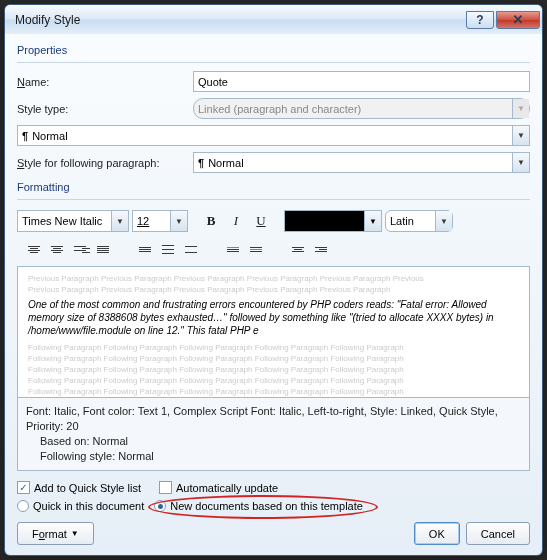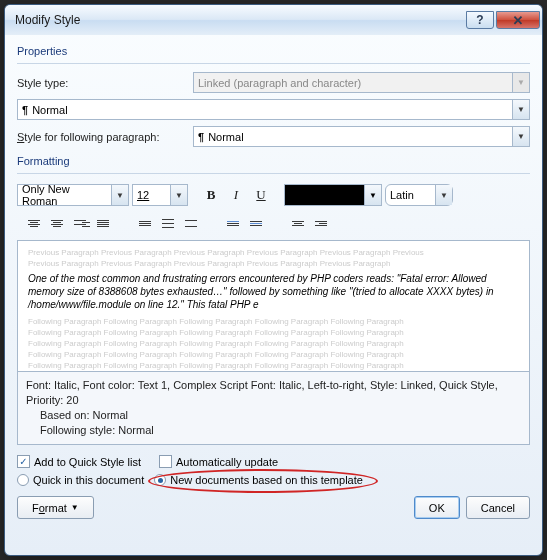--- a/index.html
+++ b/index.html
@@ -16,21 +16,21 @@
 .group-label { color: #1a3a7a; font-size: 11px; margin: 2px 0 6px; }
 .hr { height: 1px; background: #c8d6e6; margin-bottom: 8px; }
 
 .row { display: flex; align-items: center; margin-bottom: 6px; gap: 6px; }
 .row label { width: 170px; color: #222; }
 .ul { text-decoration: underline; }
 
 .combo, .textin {
   flex: 1; height: 21px; border: 1px solid #a6b8cc; background: #fff; display: flex; align-items: center; padding: 0 4px; position: relative;
 }
-.combo.disabled { background: #f1f1f1; color: #888; }
+.combo.disabled { background: #f1f1f1; color: #888; border-radius: 10px; }
 .combo .arrow, .smallcombo .arrow {
   position: absolute; right: 0; top: 0; width: 17px; height: 100%;
   background: linear-gradient(#f4f8fc,#d7e4f0); border-left: 1px solid #a6b8cc;
   display: flex; align-items: center; justify-content: center; font-size: 8px; color: #3a3a3a;
 }
 .combo.disabled .arrow { background: #e8e8e8; color: #aaa; }
 .pilcrow { color: #000; margin-right: 4px; font-weight: bold; }
 
 .toolbar { display: flex; align-items: center; gap: 3px; margin: 2px 0 6px; flex-wrap: wrap; }
 .smallcombo { height: 22px; border: 1px solid #a6b8cc; background: #fff; display: flex; align-items: center; padding: 0 20px 0 4px; position: relative; }
@@ -79,20 +79,26 @@
     <span class="title">Modify Style</span>
     <div class="btn help-btn">?</div>
     <div class="btn close-btn">✕</div>
   </div>
 
   <div class="body">
     <div class="group-label">Properties</div>
     <div class="hr"></div>
 
     <div class="row">
+      <label><span class="ul">N</span>ame:</label>
+      <div class="textin">
+          <span>Quote</span>
+        </div>
+    </div>
+    <div class="row">
       <label>Style type:</label>
       <div class="combo disabled">
         <span>Linked (paragraph and character)</span>
         <span class="arrow">▼</span>
       </div>
     </div>
     <div class="row">
       <div class="combo">
         <span class="pilcrow">¶</span>
         <span>Normal</span>
@@ -106,21 +112,21 @@
         <span>Normal</span>
         <span class="arrow">▼</span>
       </div>
     </div>
 
     <div class="group-label">Formatting</div>
     <div class="hr"></div>
 
     <div class="toolbar">
       <div class="smallcombo fontcombo">
-        <span>Only New Roman</span>
+        <span>Times New Italic</span>
           <span class="arrow">▼</span>
       </div>
       <div class="smallcombo sizecombo">
         <span>12</span>
           <span class="arrow">▼</span>
       </div>
       <div style="width:6px"></div>
       <div class="tbtn bold">B</div>
       <div class="tbtn italic">I</div>
       <div class="tbtn under">U</div>

